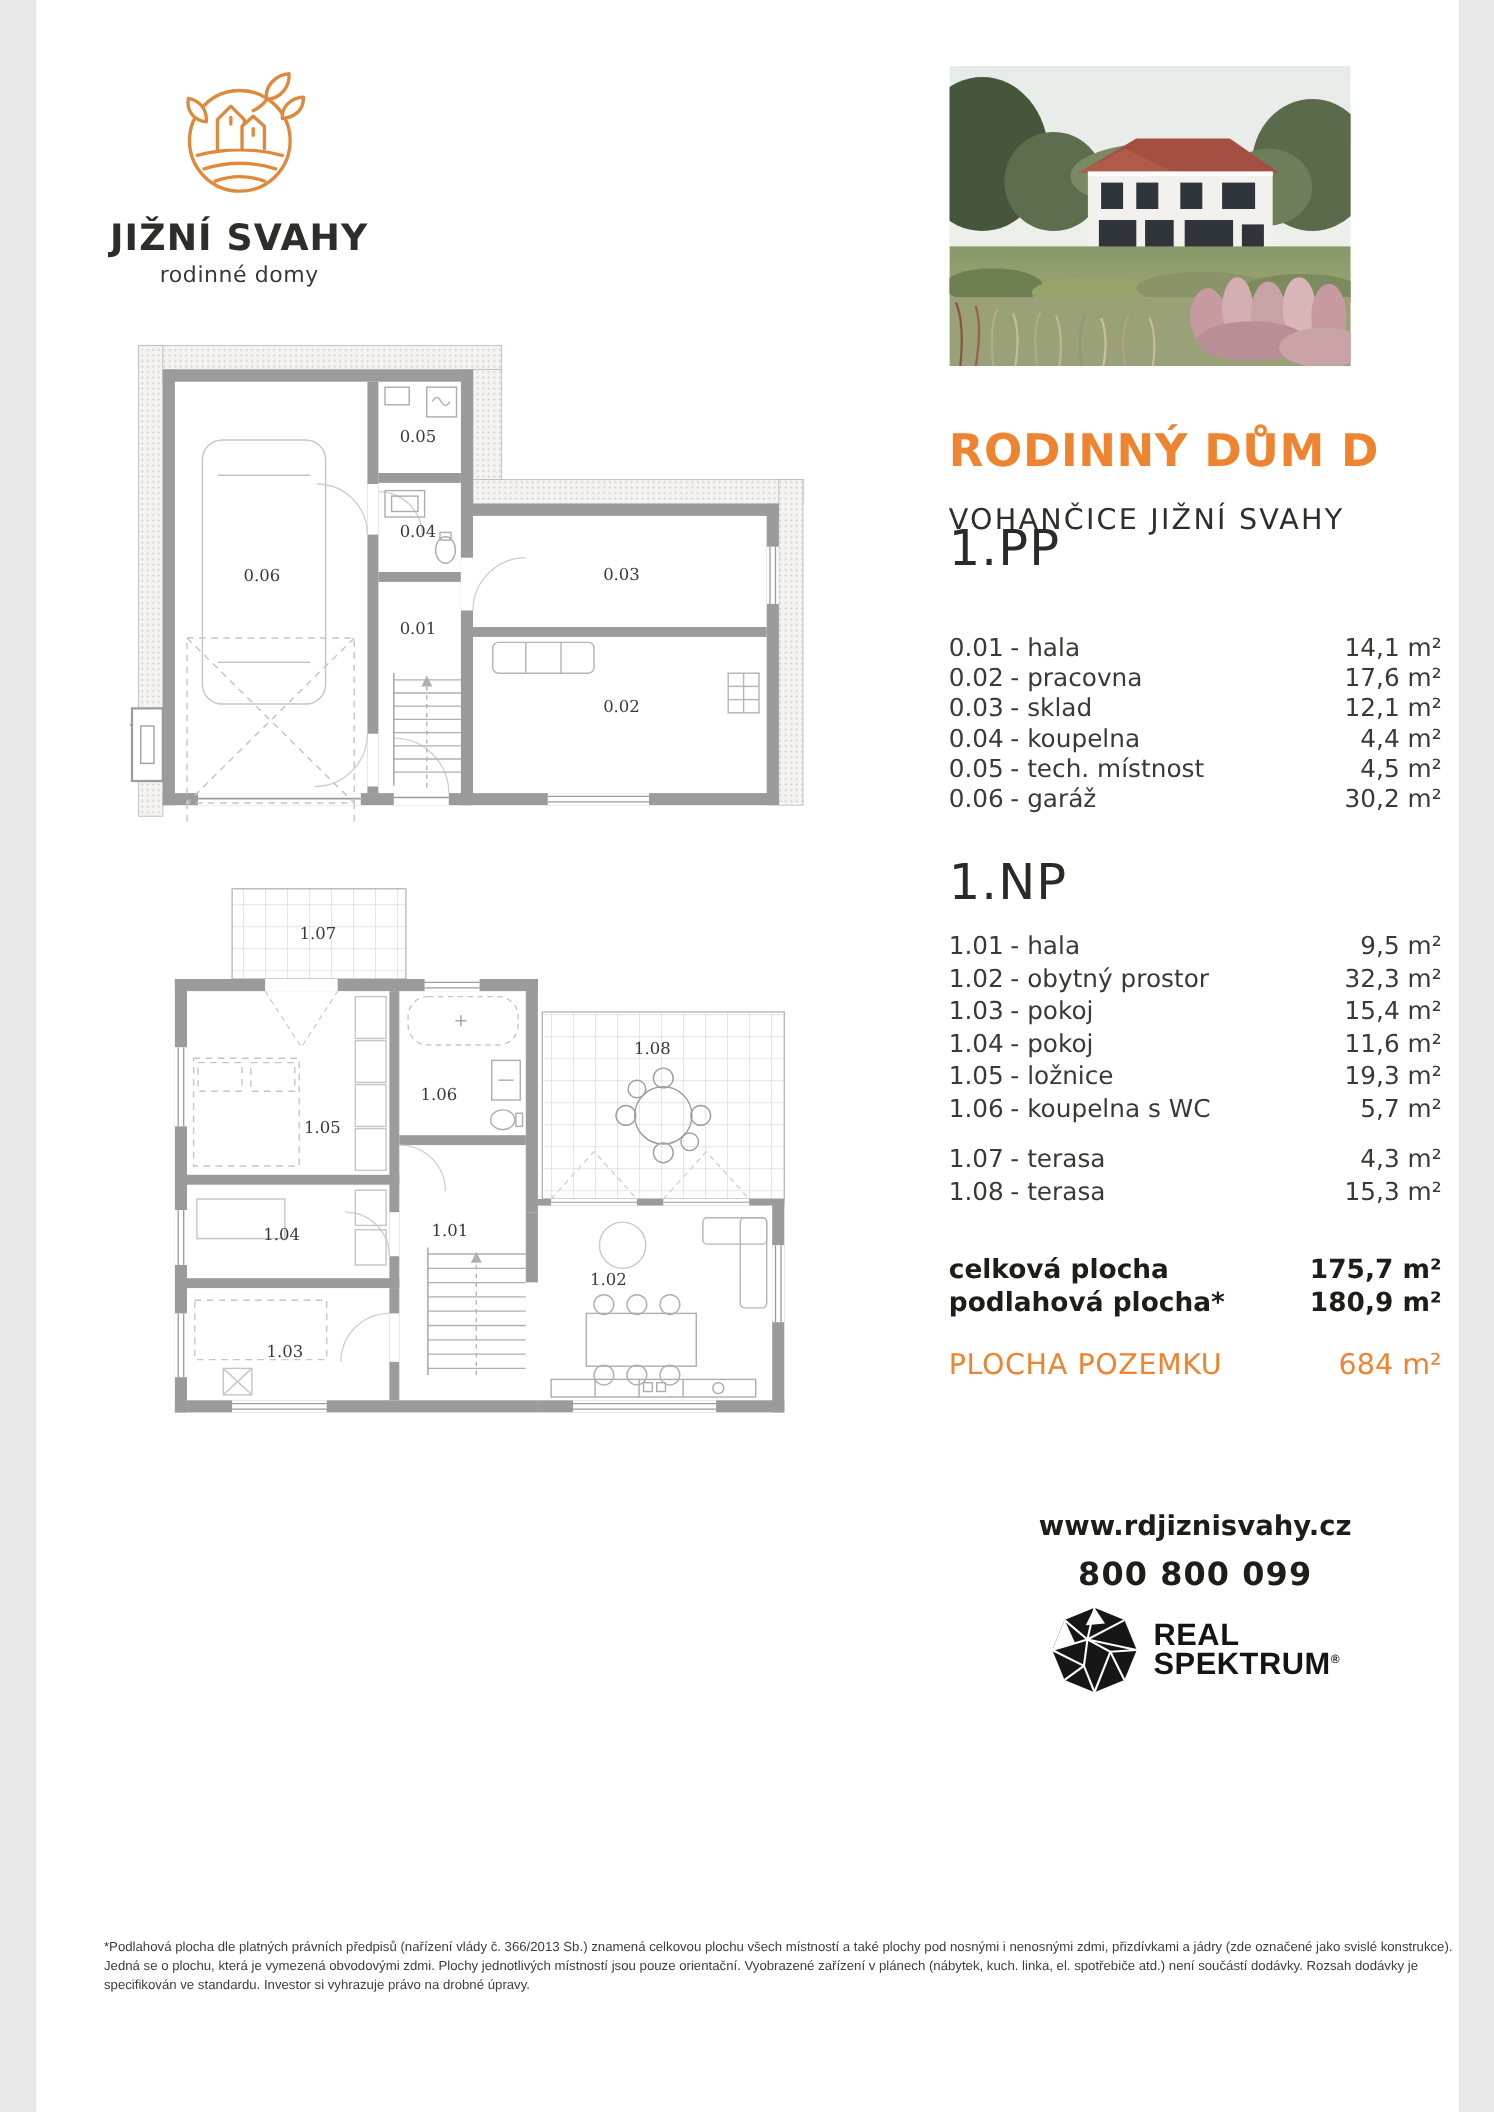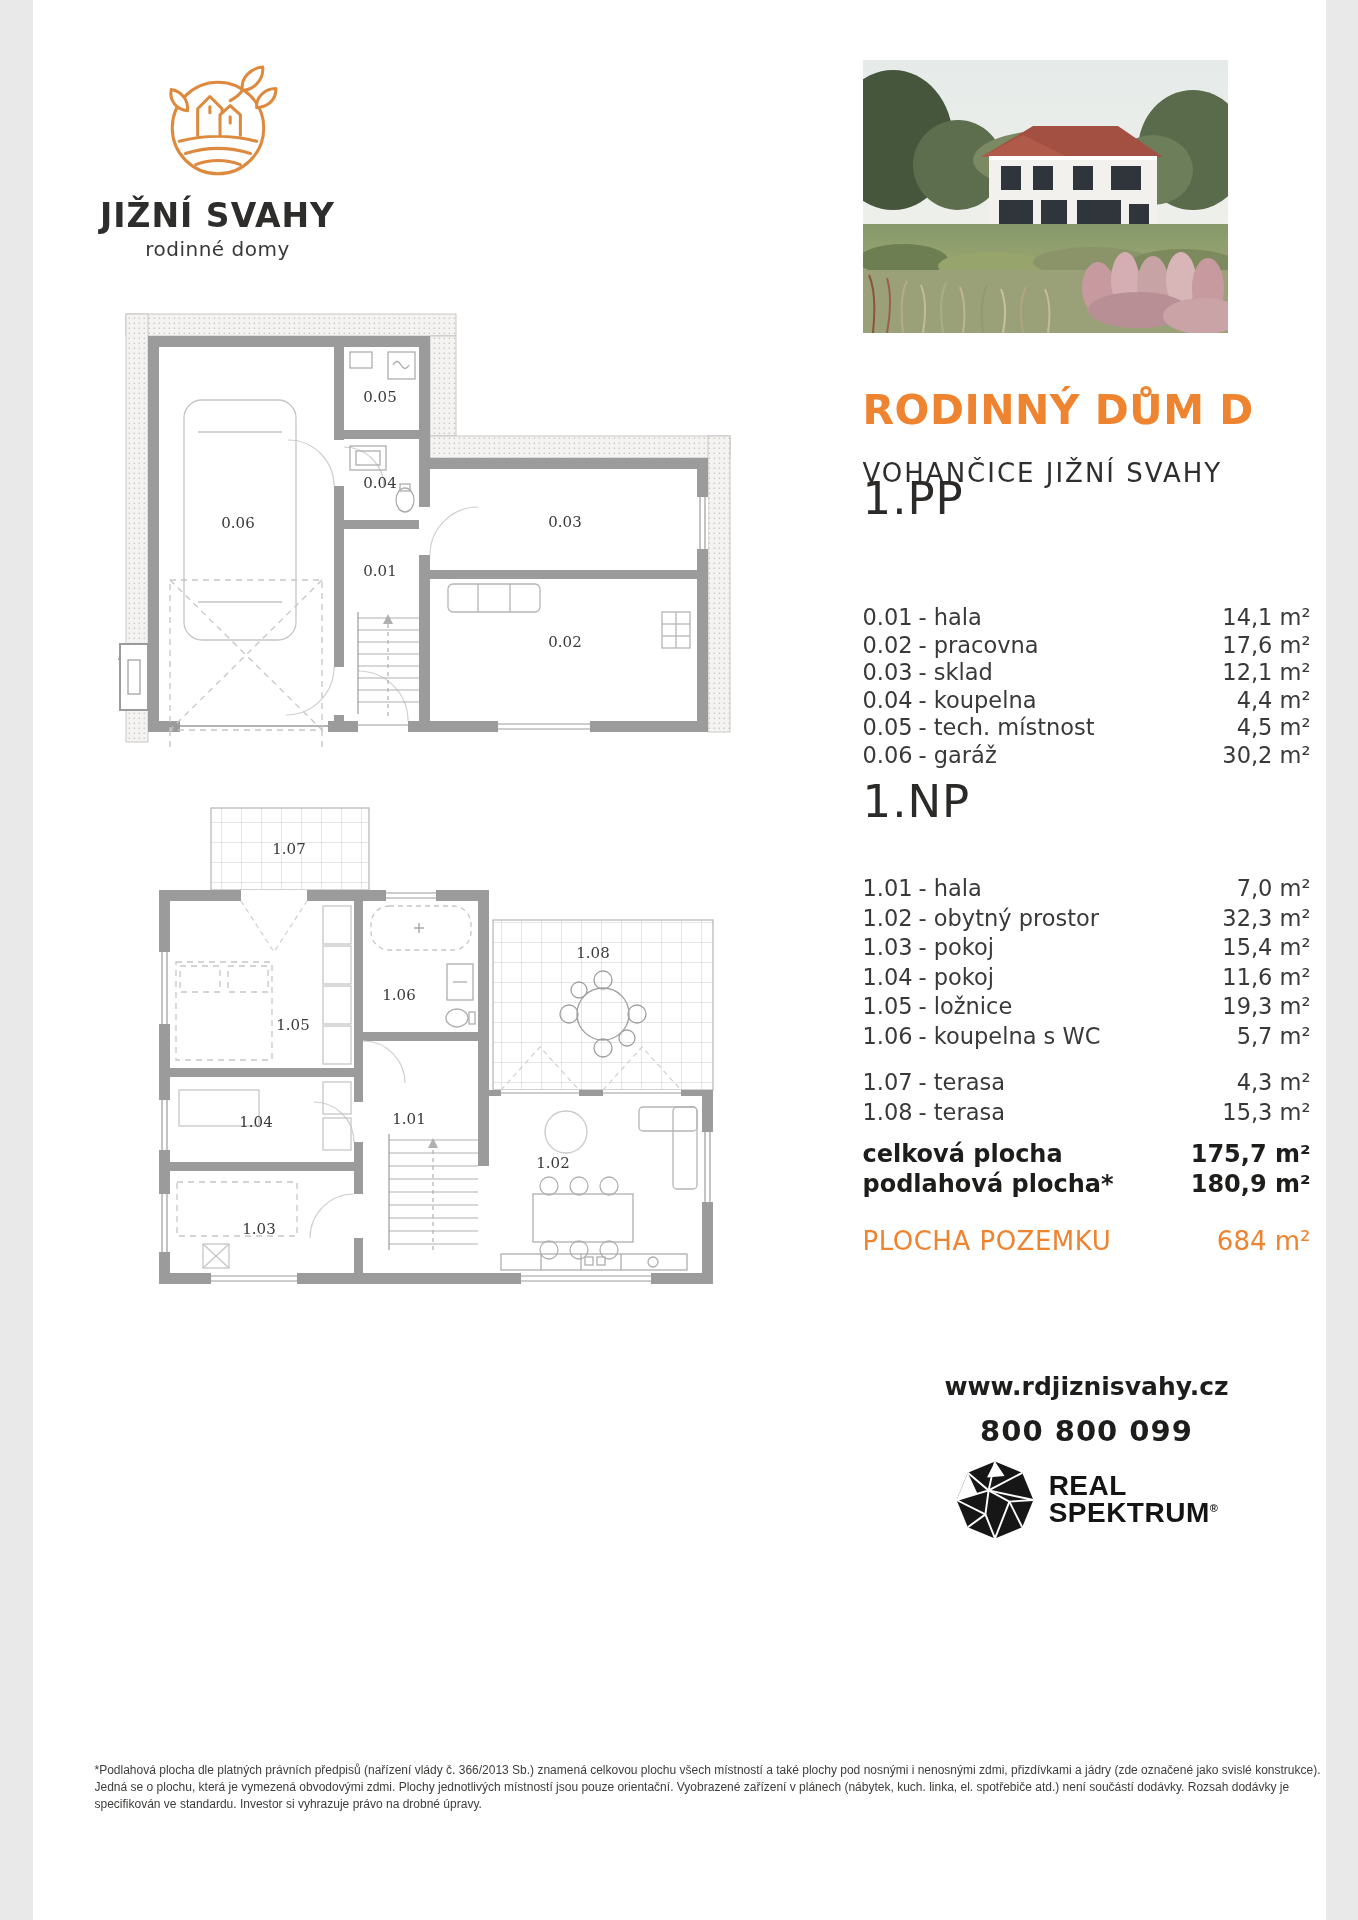--- a/index.html
+++ b/index.html
@@ -23,21 +23,21 @@
   .h-pp{top:472px;}
   .h-np{top:775px;}
 
   .rooms{display:flex;flex-direction:column;}
   .rooms-pp{top:576px;}
   .rooms-np{top:847px;}
   .rooms-ter{top:1041px;}
   .room-row{display:flex;align-items:baseline;height:27.5px;font-size:22.5px;color:#3a3938;}
   .rooms-np .room-row,.rooms-ter .room-row{height:29.5px;}
   .rcode{width:56px;flex:none;}
-  .rname{flex:1;white-space:nowrap;margin-top:28px;}
+  .rname{flex:1;white-space:nowrap;}
   .rarea{flex:none;white-space:nowrap;}
 
   .totals{top:1140px;}
   .total-row{display:flex;align-items:baseline;height:30px;font-size:24px;font-weight:bold;color:#1d1d1b;}
   .total-label{flex:1;}
   .land{top:1226px;display:flex;align-items:baseline;font-size:26px;font-weight:normal;color:#ee8330;}
   .land-label{flex:1;letter-spacing:0.5px;}
 
   .contact{text-align:center;color:#1d1d1b;font-weight:bold;}
   .website{top:1372px;font-size:25px;}
@@ -196,21 +196,21 @@
         <span class="rname">- garáž</span>
         <span class="rarea">30,2 m²</span>
       </div>
   </div>
 
   <div class="abs rcol floor-heading h-np">1.NP</div>
   <div class="abs rcol rooms rooms-np">
     <div class="room-row">
         <span class="rcode">1.01</span>
         <span class="rname">- hala</span>
-        <span class="rarea">7,0 m²</span>
+        <span class="rarea">9,5 m²</span>
       </div>
     <div class="room-row">
         <span class="rcode">1.02</span>
         <span class="rname">- obytný prostor</span>
         <span class="rarea">32,3 m²</span>
       </div>
     <div class="room-row">
         <span class="rcode">1.03</span>
         <span class="rname">- pokoj</span>
         <span class="rarea">15,4 m²</span>

